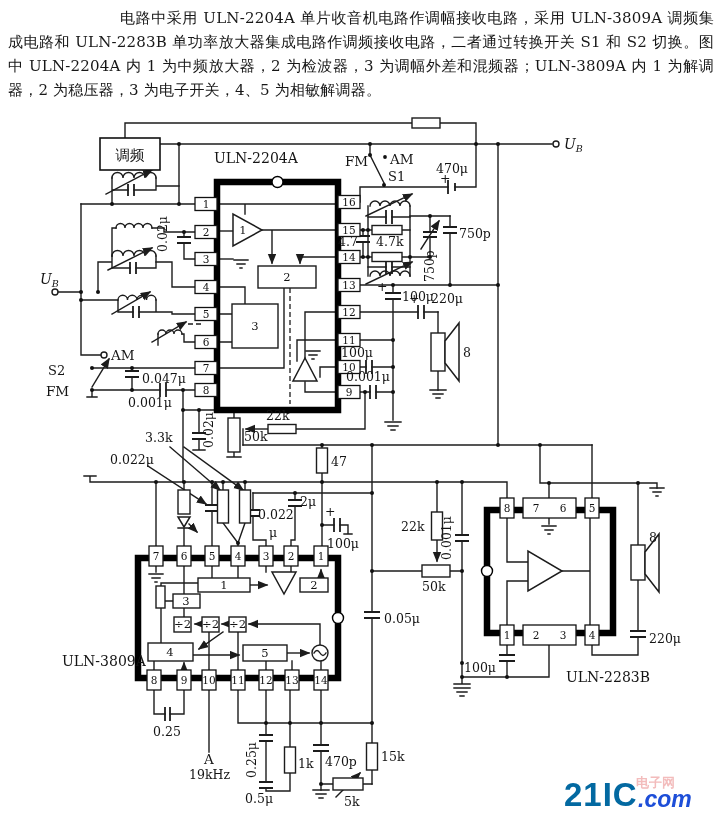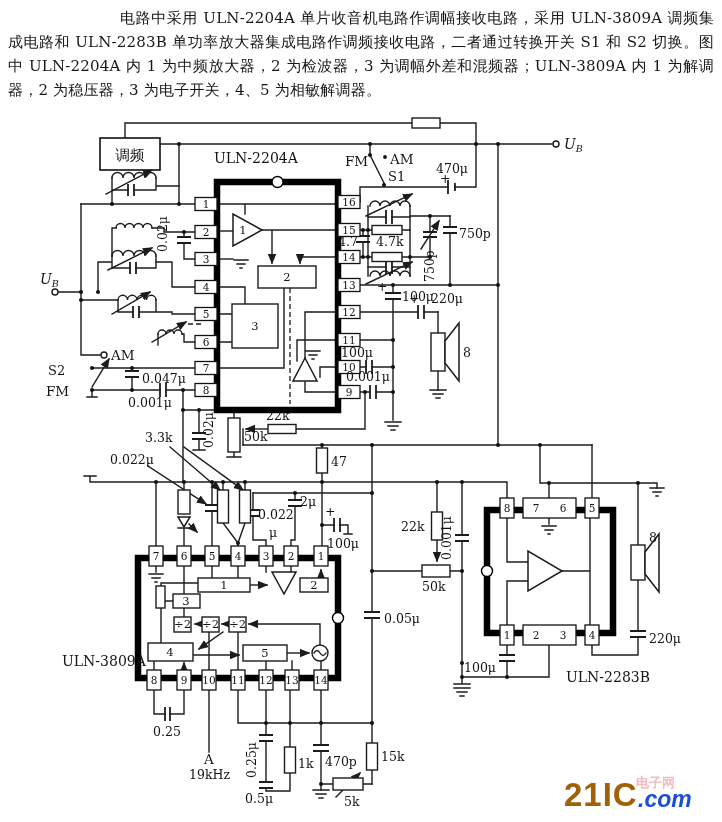--- a/index.html
+++ b/index.html
@@ -498,17 +498,17 @@
       <text class="lbl" x="401" y="531">22k</text>
       <text class="lbl" transform="rotate(-90 451 560)" x="451" y="560">0.001μ</text>
       <text class="lbl" x="422" y="591">50k</text>
       <text class="lbl" x="496" y="672" text-anchor="end">100μ</text>
       <text class="lbl" x="649" y="643">220μ</text>
       <text class="lbl" x="649" y="542">8</text>
     </g>
   </svg>
 
   <div id="wm">
-    <span class="b1" style="color:#a16207">21IC</span>
+    <span class="b1" style="color:#0369a1">21IC</span>
     <span class="b2" style="color:#1d4ed8">.com</span>
     <span class="b3" style="color:#f3bcbc">电子网</span>
   </div>
 </div>
 
 </body></html>

